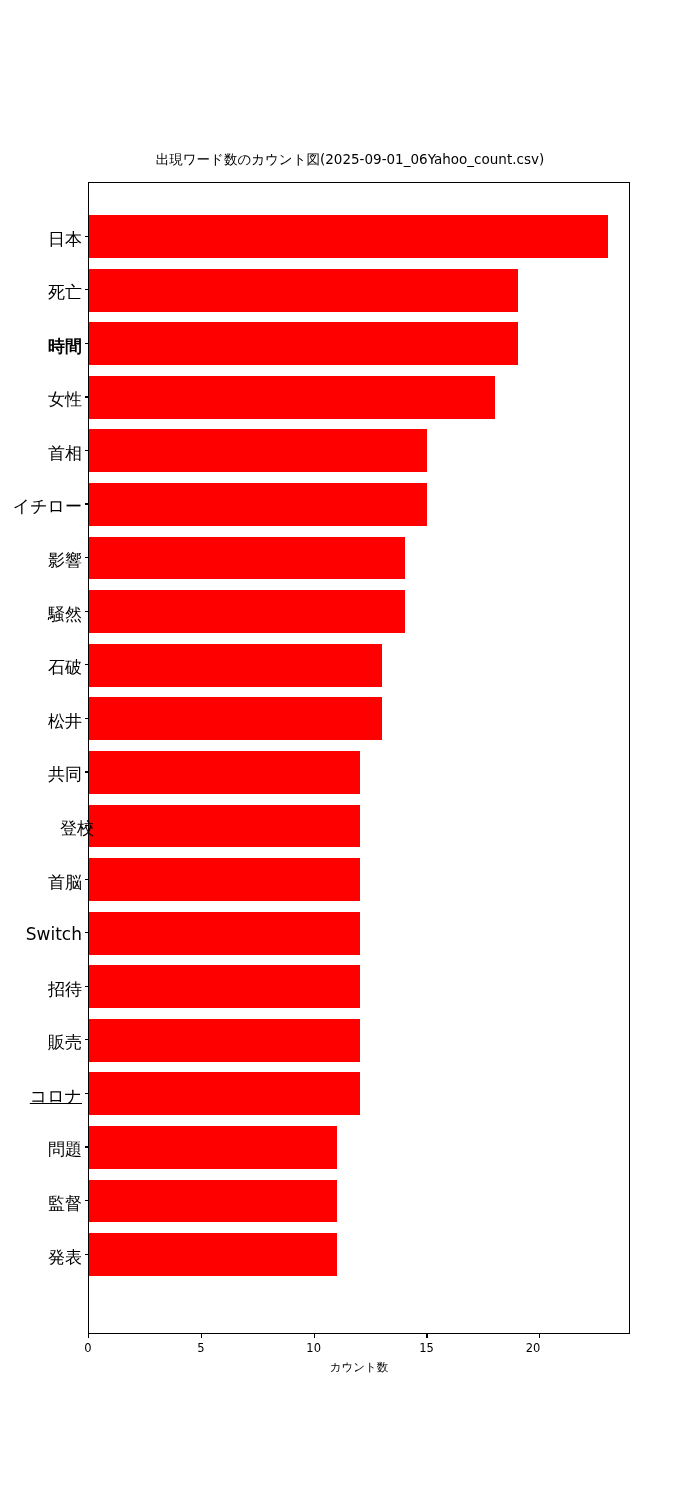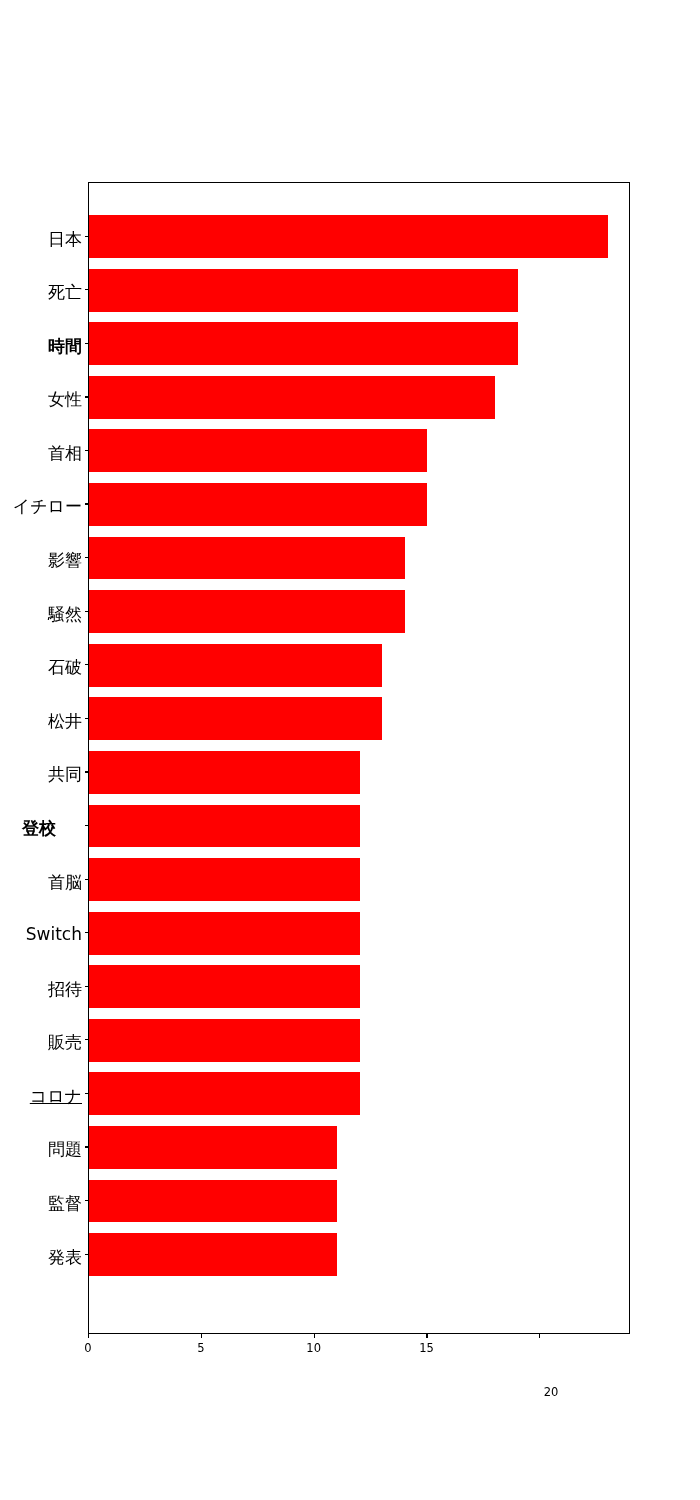--- a/index.html
+++ b/index.html
@@ -104,21 +104,23 @@
     font-size: 11.5px;
     color: #000000;
     white-space: nowrap;
   }
 </style>
 </head>
 <body>
 
 <div id="figure">
 
+  <div id="chart-title">出現ワード数のカウント図(2025-09-01_06Yahoo_count.csv)</div>
 
+  <div id="x-axis-label">カウント数</div>
 
   <div id="plot-area">
     <div id="bars-layer">
         <div class="bar" style="top: 32.1488px; height: 42.8651px; width: 518.984px; background: rgb(255, 0, 0);"></div>
         <div class="bar" style="top: 85.7302px; height: 42.8651px; width: 428.726px; background: rgb(255, 0, 0);"></div>
         <div class="bar" style="top: 139.312px; height: 42.8651px; width: 428.726px; background: rgb(255, 0, 0);"></div>
         <div class="bar" style="top: 192.893px; height: 42.8651px; width: 406.162px; background: rgb(255, 0, 0);"></div>
         <div class="bar" style="top: 246.474px; height: 42.8651px; width: 338.468px; background: rgb(255, 0, 0);"></div>
         <div class="bar" style="top: 300.056px; height: 42.8651px; width: 338.468px; background: rgb(255, 0, 0);"></div>
         <div class="bar" style="top: 353.637px; height: 42.8651px; width: 315.903px; background: rgb(255, 0, 0);"></div>
@@ -155,21 +157,21 @@
       <div class="ytick-label" style="right: 618px; top: 549.07px; left: auto;">影響</div>
       <div class="ytick-mark" style="left: 84.5px; top: 610.651px;"></div>
       <div class="ytick-label" style="right: 618px; top: 602.651px; left: auto;">騒然</div>
       <div class="ytick-mark" style="left: 84.5px; top: 664.233px;"></div>
       <div class="ytick-label" style="right: 618px; top: 656.233px; left: auto; font-family: Liberation Mono, monospace;">石破</div>
       <div class="ytick-mark" style="left: 84.5px; top: 717.814px;"></div>
       <div class="ytick-label" style="right: 618px; top: 709.814px; left: auto;">松井</div>
       <div class="ytick-mark" style="left: 84.5px; top: 771.395px;"></div>
       <div class="ytick-label" style="right: 618px; top: 763.395px; left: auto;">共同</div>
       <div class="ytick-mark" style="left: 84.5px; top: 824.977px;"></div>
-      <div class="ytick-label" style="right: 644px; top: 816.977px; left: auto; font-weight: bold;">登校</div>
+      <div class="ytick-label" style="right: 606px; top: 816.977px; left: auto;">登校</div>
       <div class="ytick-mark" style="left: 84.5px; top: 878.558px;"></div>
       <div class="ytick-label" style="right: 618px; top: 870.558px; left: auto;">首脳</div>
       <div class="ytick-mark" style="left: 84.5px; top: 932.14px;"></div>
       <div class="ytick-label" style="right: 618px; top: 924.14px; left: auto;">Switch</div>
       <div class="ytick-mark" style="left: 84.5px; top: 985.721px;"></div>
       <div class="ytick-label" style="right: 618px; top: 977.721px; left: auto;">招待</div>
       <div class="ytick-mark" style="left: 84.5px; top: 1039.3px;"></div>
       <div class="ytick-label" style="right: 618px; top: 1031.3px; left: auto;">販売</div>
       <div class="ytick-mark" style="left: 84.5px; top: 1092.88px;"></div>
       <div class="ytick-label" style="right: 618px; top: 1084.88px; left: auto; text-decoration: underline;">コロナ</div>
@@ -181,16 +183,16 @@
       <div class="ytick-label" style="right: 618px; top: 1245.63px; left: auto;">発表</div>
       <div class="xtick-mark" style="left: 88px; top: 1334px;"></div>
       <div class="xtick-label" style="left: 58px; top: 1341px;">0</div>
       <div class="xtick-mark" style="left: 200.823px; top: 1334px;"></div>
       <div class="xtick-label" style="left: 170.823px; top: 1341px;">5</div>
       <div class="xtick-mark" style="left: 313.645px; top: 1334px;"></div>
       <div class="xtick-label" style="left: 283.645px; top: 1341px;">10</div>
       <div class="xtick-mark" style="left: 426.468px; top: 1334px;"></div>
       <div class="xtick-label" style="left: 396.468px; top: 1341px;">15</div>
       <div class="xtick-mark" style="left: 539.291px; top: 1334px;"></div>
-      <div class="xtick-label" style="left: 521px; top: 1341px; margin-top: 44px;">20</div>
+      <div class="xtick-label" style="left: 503px; top: 1341px;">20</div>
     </div>
 
 </div>
 
 </body></html>

